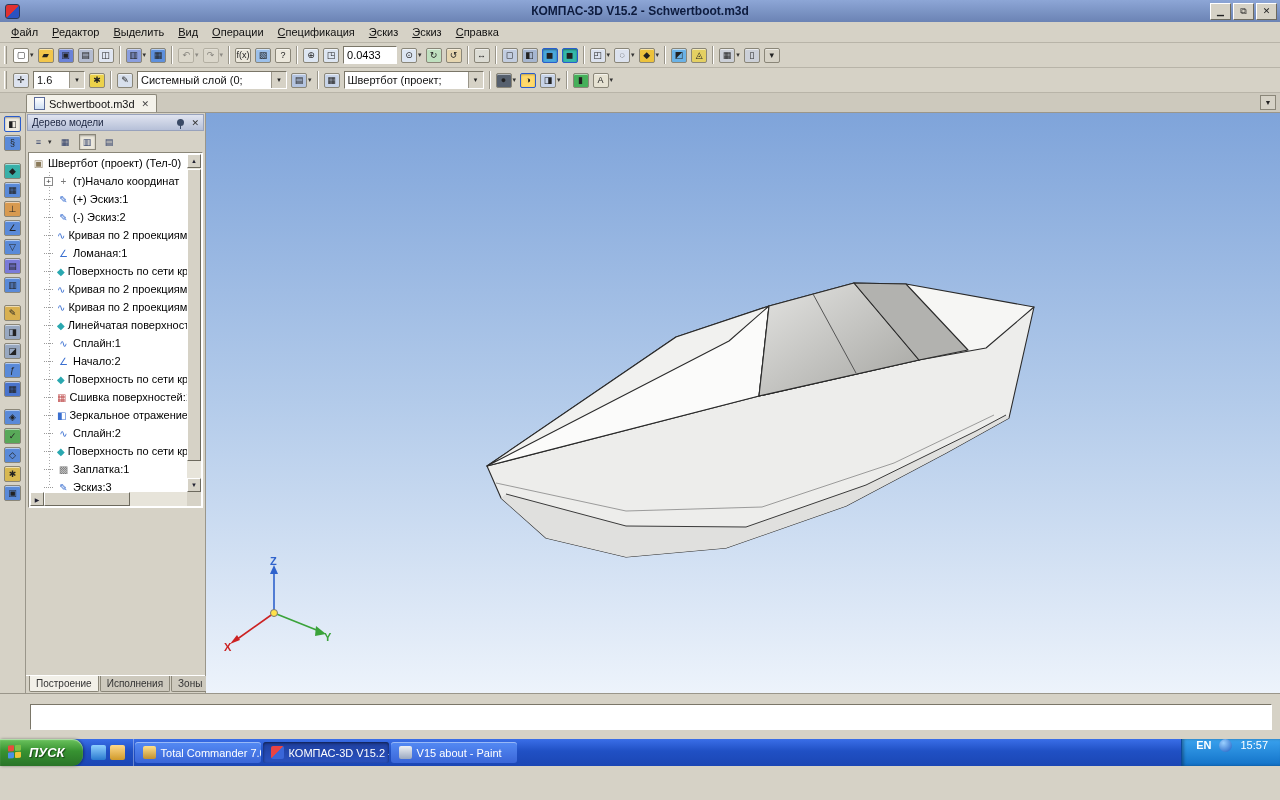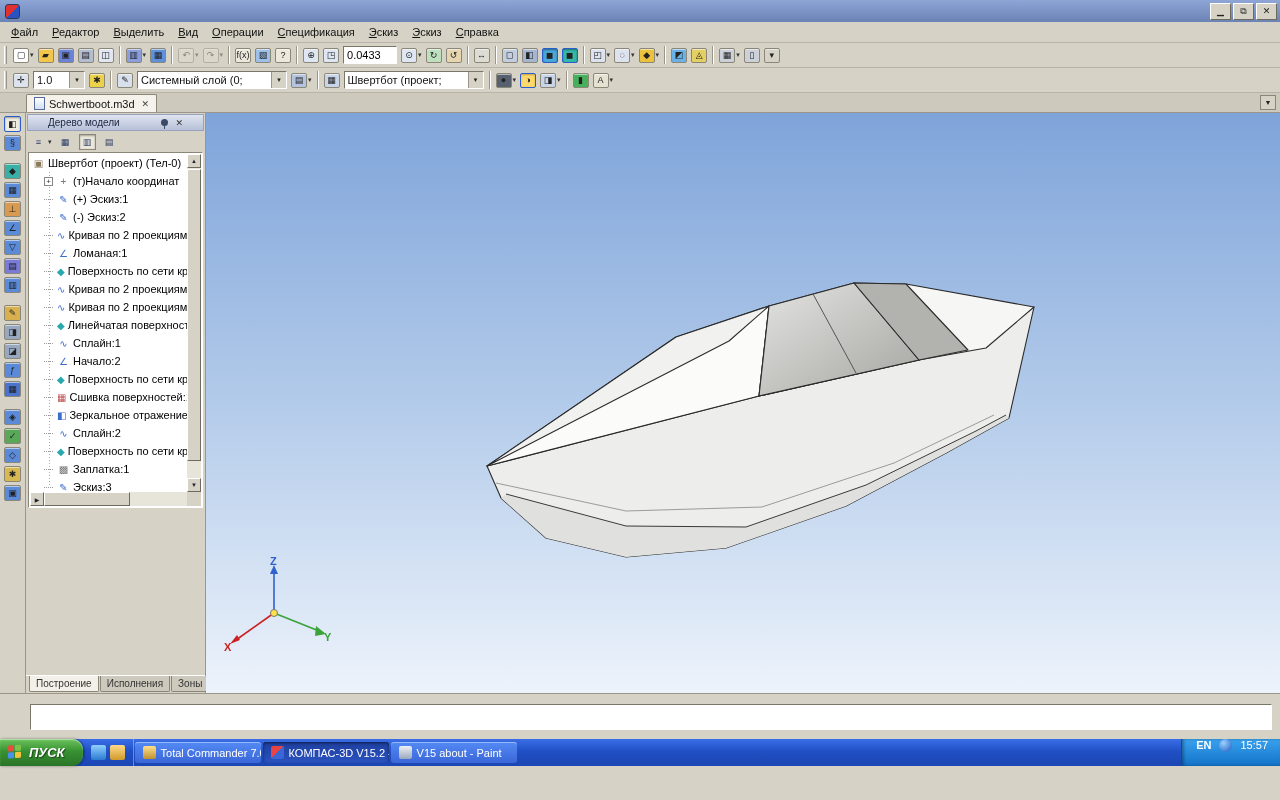--- a/index.html
+++ b/index.html
@@ -48,21 +48,21 @@
   
   .main { height:580px; display:flex; }
   .leftbar { width:26px; background:#d6d2c6; border-right:1px solid #9a968a; display:flex; flex-direction:column; align-items:center; padding-top:3px; gap:3px; }
   .lbi { display:flex; }
   .lbi .tbi { width:17px; height:16px; }
   .lbi.gap { margin-top:9px; }
   .lbi.active .tbi { background:#f0ece0; border-color:#2a5ccc; box-shadow:inset 0 1px 2px rgba(0,0,0,.35); }
 
   
   .treepanel { width:180px; background:#d6d2c6; border-right:1px solid #9a968a; display:flex; flex-direction:column; }
-  .tp-header { height:17px; background:linear-gradient(180deg,#e0e4f0,#b6c0d8); border:1px solid #98a2bc; margin:1px 1px 0; display:flex; align-items:center; justify-content:space-between; padding:0 20px; font-size:10px; color:#1a2440; }
+  .tp-header { height:17px; background:linear-gradient(180deg,#e0e4f0,#b6c0d8); border:1px solid #98a2bc; margin:1px 1px 0; display:flex; align-items:center; justify-content:space-between; padding:0 4px; font-size:10px; color:#1a2440; }
   .tp-btns { display:flex; align-items:center; gap:7px; }
   .pin { position:relative; width:7px; height:7px; background:#3a4a66; border-radius:50%; }
   .pin::after { content:""; position:absolute; left:3px; top:6px; width:1px; height:4px; background:#3a4a66; }
   .tp-close { font-size:9px; color:#333; }
   .tp-toolbar { height:21px; display:flex; align-items:center; padding:0 2px; gap:1px; }
   .tbi2 { width:17px; height:16px; display:flex; align-items:center; justify-content:center; border:1px solid transparent; }
   .tbi2 i { font-style:normal; font-size:9px; color:#2a3a66; }
   .tp-toolbar .tb-item.pressed .tbi2 { border:1px solid #8a8678; background:#ece8dc; box-shadow:inset 0 1px 2px rgba(0,0,0,.3); }
   .treebox { position:relative; margin:0 2px; height:356px; background:#fff; border:1px solid; border-color:#8a8678 #fff #fff #8a8678; overflow:hidden; }
   .treelist { position:absolute; inset:1px 15px 15px 1px; overflow:hidden; font-size:11px; }
@@ -119,20 +119,21 @@
   .lang { font-weight:bold; }
   .trayicon { width:13px; height:13px; border-radius:50%; background:radial-gradient(circle at 35% 30%,#9ad0ff,#1a5ac0); }
 </style>
 </head>
 <body>
 
 <div class="win">
 
   <div class="titlebar">
     <span class="appicon"></span>
+    <span class="title-text">КОМПАС-3D V15.2  - Schwertboot.m3d</span>
     <span class="win-controls">
       <span class="wbtn">▁</span>
       <span class="wbtn">⧉</span>
       <span class="wbtn">✕</span>
     </span>
   </div>
 
   <div class="menubar">
 
   <span class="menu-item">Файл</span>
@@ -289,21 +290,21 @@
   </div>
 
   <div class="tbrow">
     <span class="handle"></span>
     <span class="tb-item">
         <span class="tbi" style="--c:#dce2ee">
           <i>✛</i>
         </span>
       </span>
     <span class="combo w52">
-        <span class="ctext">1.0</span>
+        <span class="ctext">1.6</span>
         <span class="cbtn">▾</span>
       </span>
     <span class="tb-item">
         <span class="tbi" style="--c:#ecd24a">
           <i>✱</i>
         </span>
       </span>
     <span class="tb-item sep"></span>
     <span class="tb-item">
         <span class="tbi" style="--c:#d8e0ec">

